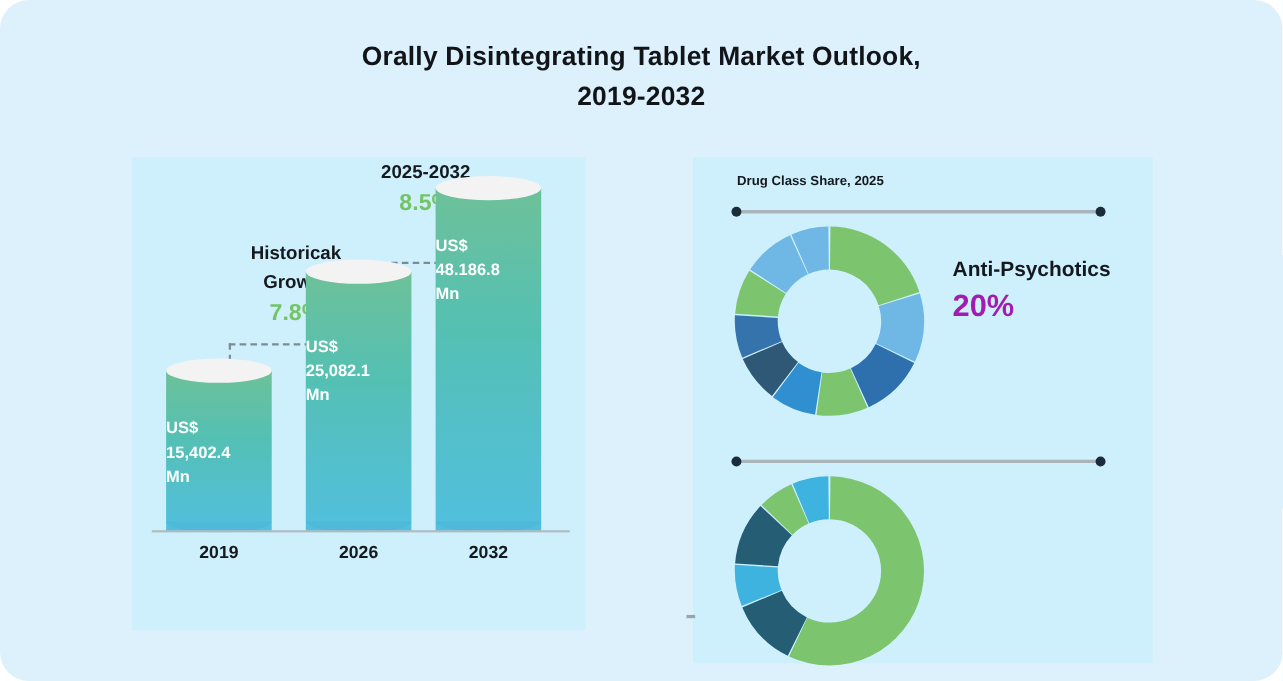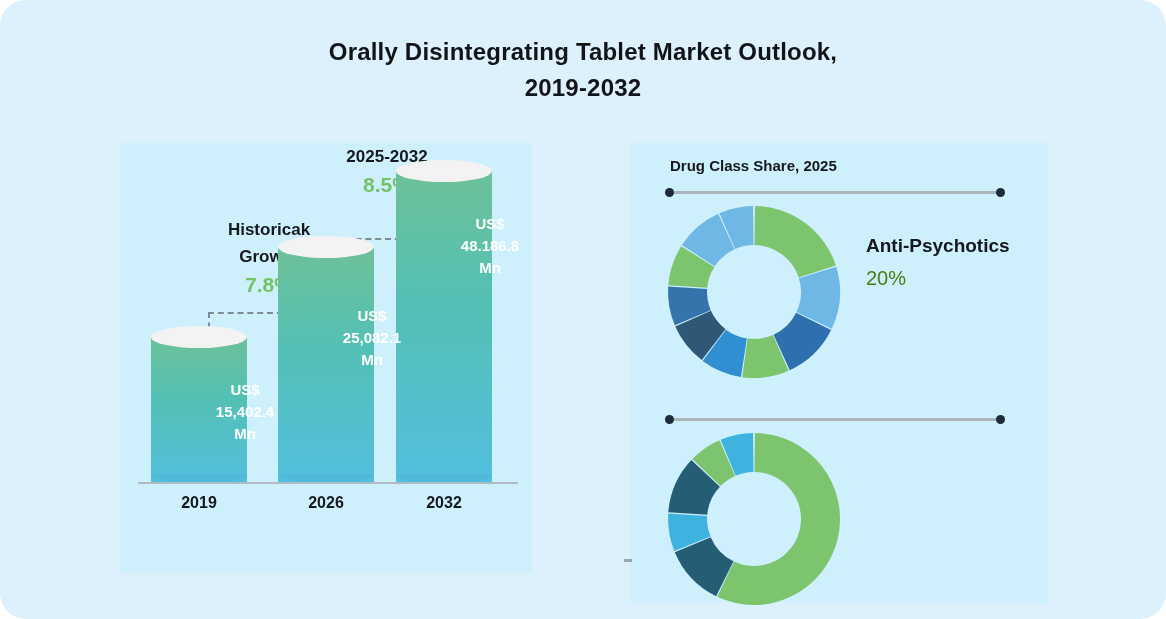--- a/index.html
+++ b/index.html
@@ -90,27 +90,26 @@
     bottom: -1px;
     width: 100%;
     height: 10px;
     border-radius: 0 0 50% 50%/0 0 100% 100%;
     background: rgba(60,150,195,0.12);
   }
   .bar-label {
     position: absolute;
     left: 0;
     width: 100%;
-    text-align: center;
+    text-align: left;
     color: #ffffff;
     font-size: 15px;
     font-weight: bold;
     line-height: 22px;
     z-index: 4;
-    padding-left: 46px;
   }
   .bar-year {
     position: absolute;
     width: 100%;
     text-align: center;
     font-size: 16px;
     font-weight: bold;
     color: #15181c;
   }
   #axis-line {
@@ -146,21 +145,21 @@
     border-top: 2px dashed #7e8b93;
     border-left: 2px dashed #7e8b93;
     border-right: 2px dashed #7e8b93;
     border-bottom: none;
   }
 
   
   .donut-block { position: absolute; }
   .donut-heading {
     position: absolute;
-    font-size: 15px;
+    font-size: 12px;
     font-weight: bold;
     color: #15181c;
     white-space: nowrap;
   }
   .rule-wrap { position: absolute; }
   .rule-line {
     position: absolute;
     left: 0;
     top: 3px;
     height: 3px;
@@ -177,23 +176,23 @@
   }
   .donut-legend { position: absolute; }
   .legend-name {
     font-size: 19px;
     font-weight: bold;
     color: #15181c;
     line-height: 30px;
     white-space: nowrap;
   }
   .legend-pct {
-    font-size: 20px;
-    font-weight: normal;
-    color: #4d7c0f;
+    font-size: 28px;
+    font-weight: bold;
+    color: #a21caf;
     line-height: 34px;
   }
   .donut-svg { position: absolute; }
 
   #stray-dash {
     position: absolute;
     left: 624px;
     top: 559px;
     width: 8px;
     height: 3px;

